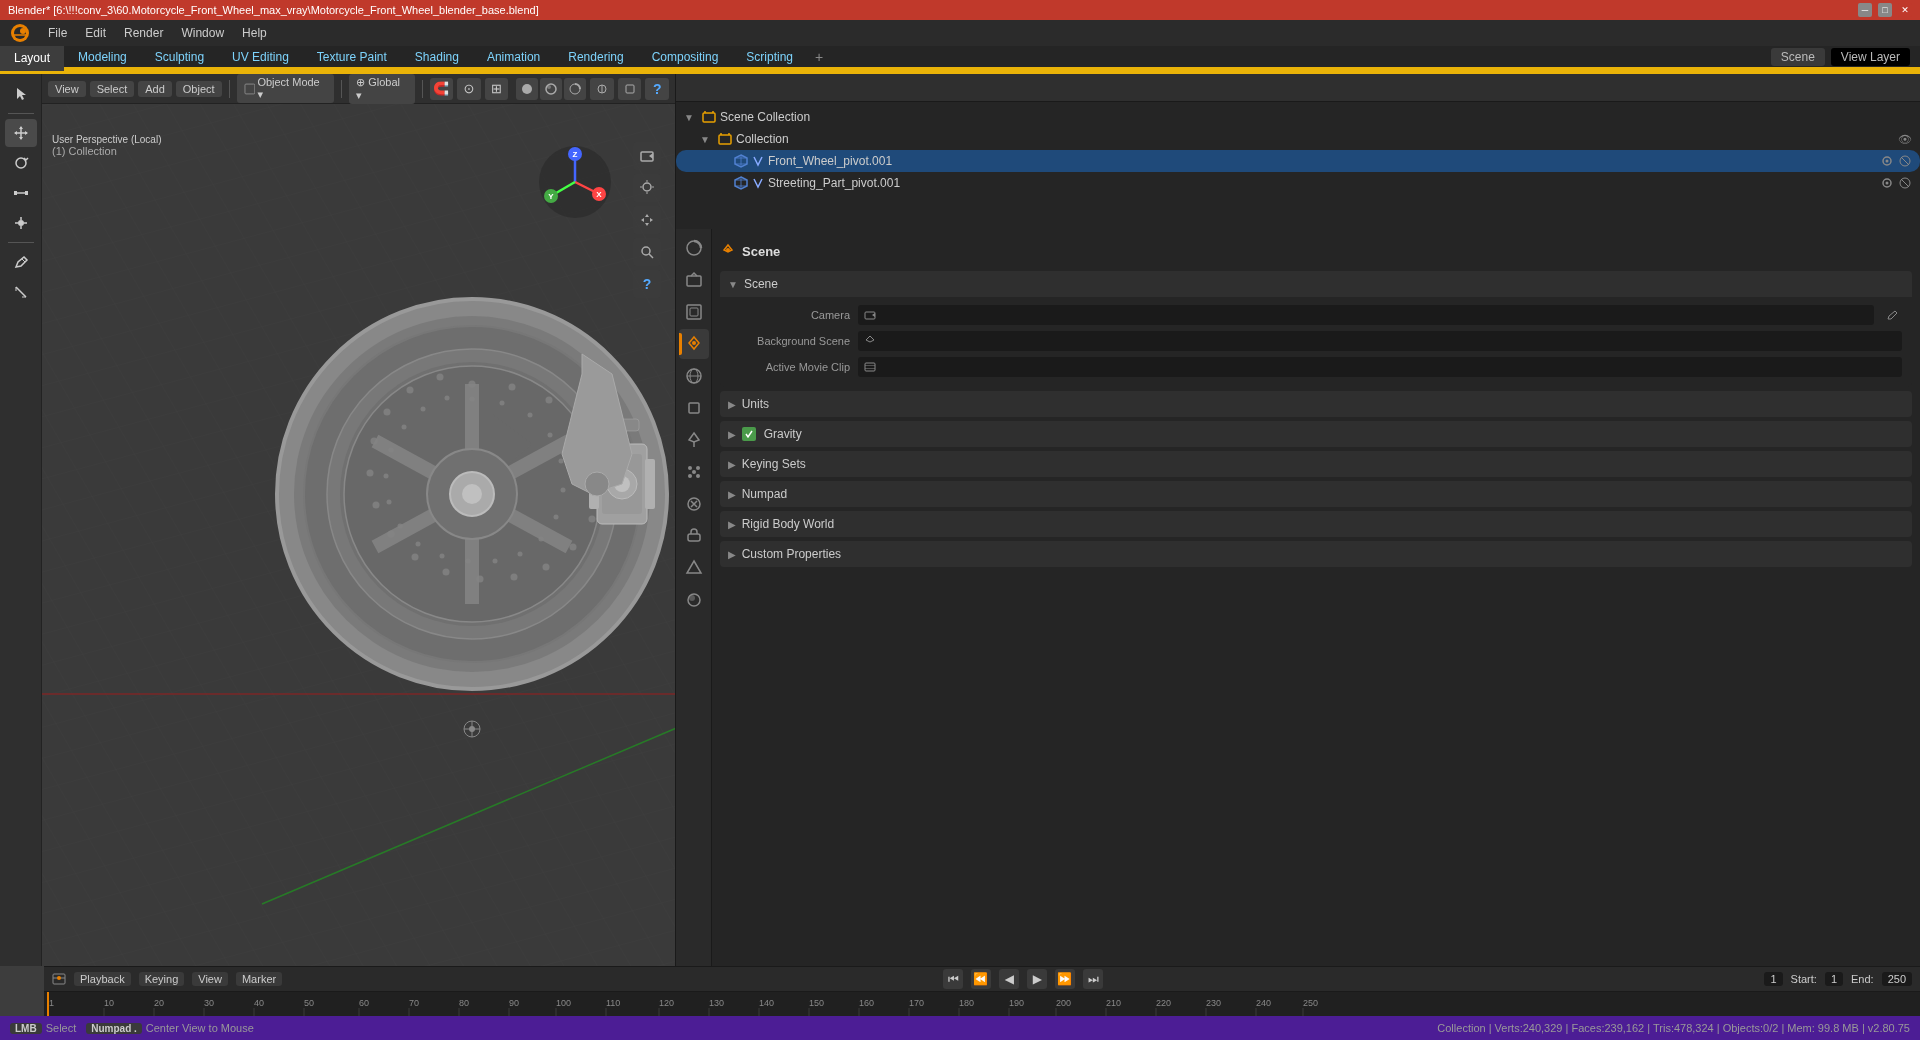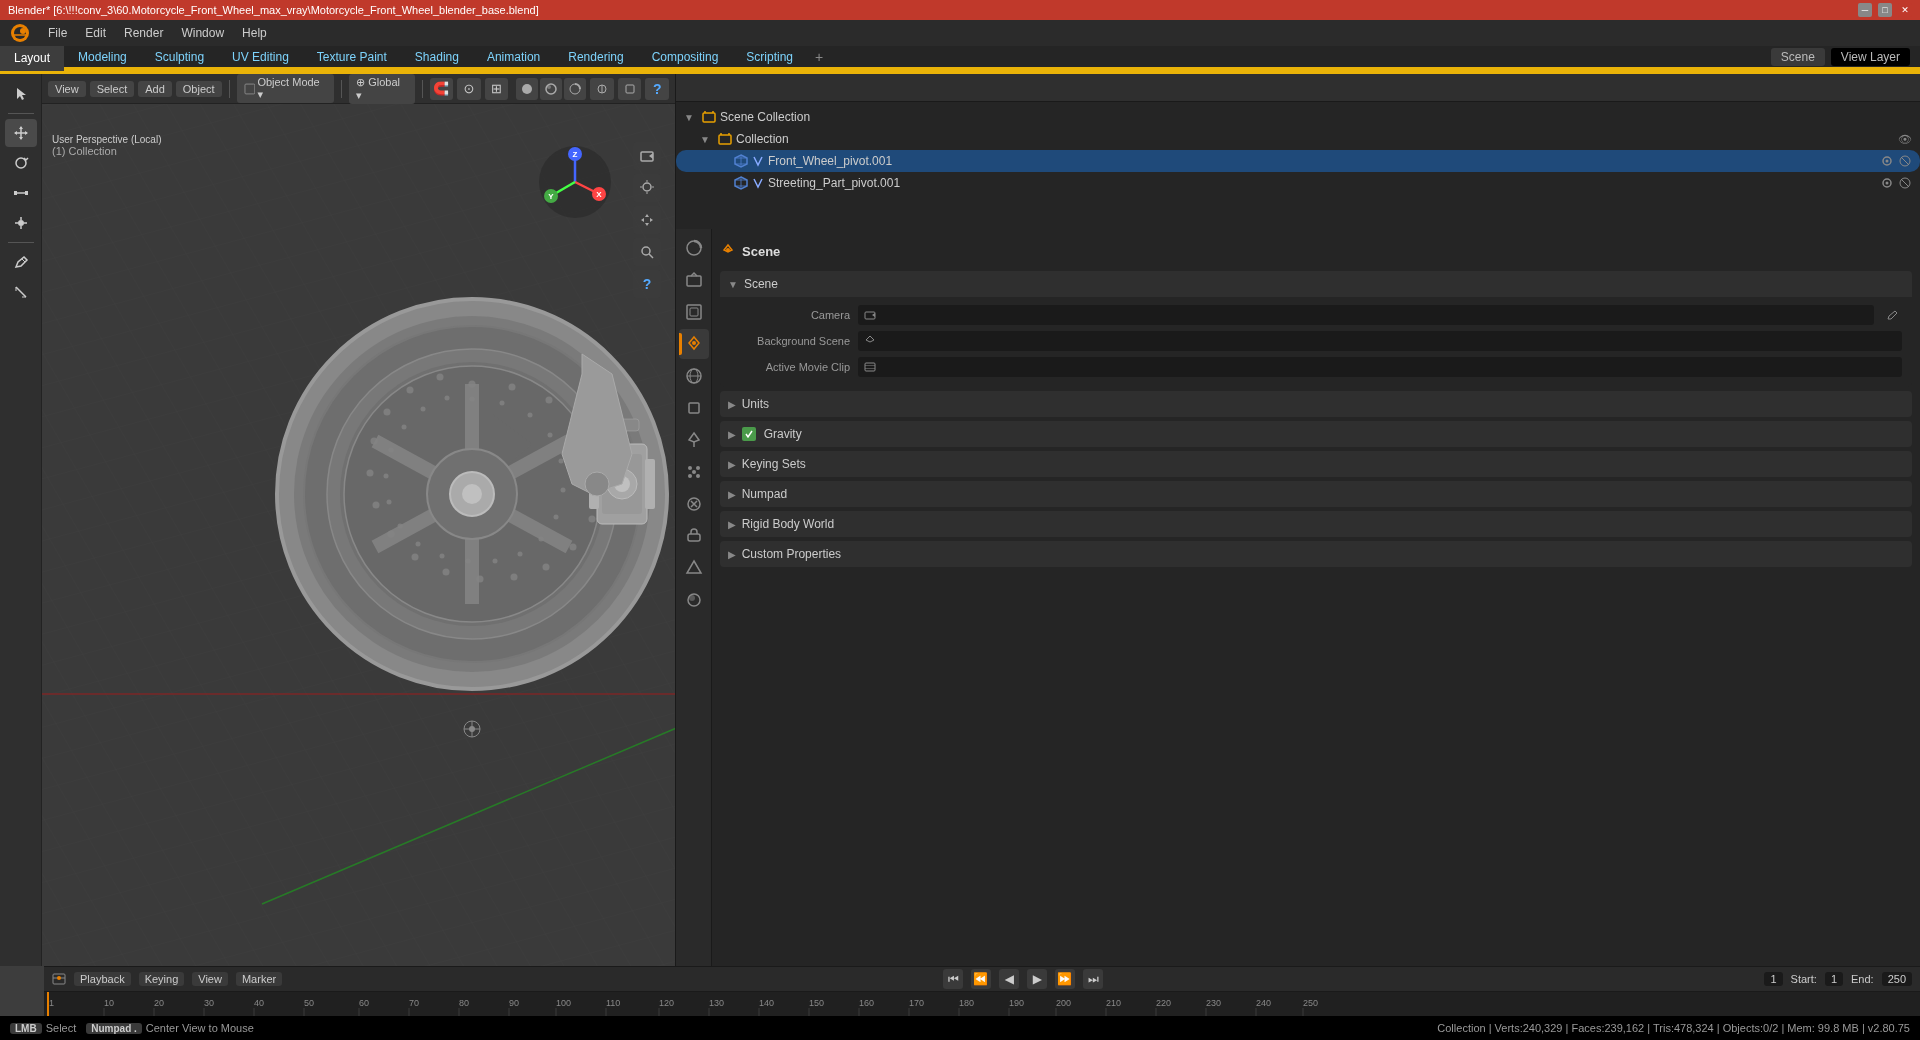--- a/index.html
+++ b/index.html
@@ -491,21 +491,21 @@
       overflow: hidden;
     }
 
     
     #status-bar {
       position: absolute;
       bottom: 0;
       left: 0;
       right: 0;
       height: 24px;
-      background: #000000;
+      background: #4c1d95;
       display: flex;
       align-items: center;
       padding: 0 10px;
       gap: 10px;
       font-size: 11px;
       color: #999;
       z-index: 200;
     }
     .sb-item {
       display: flex;

